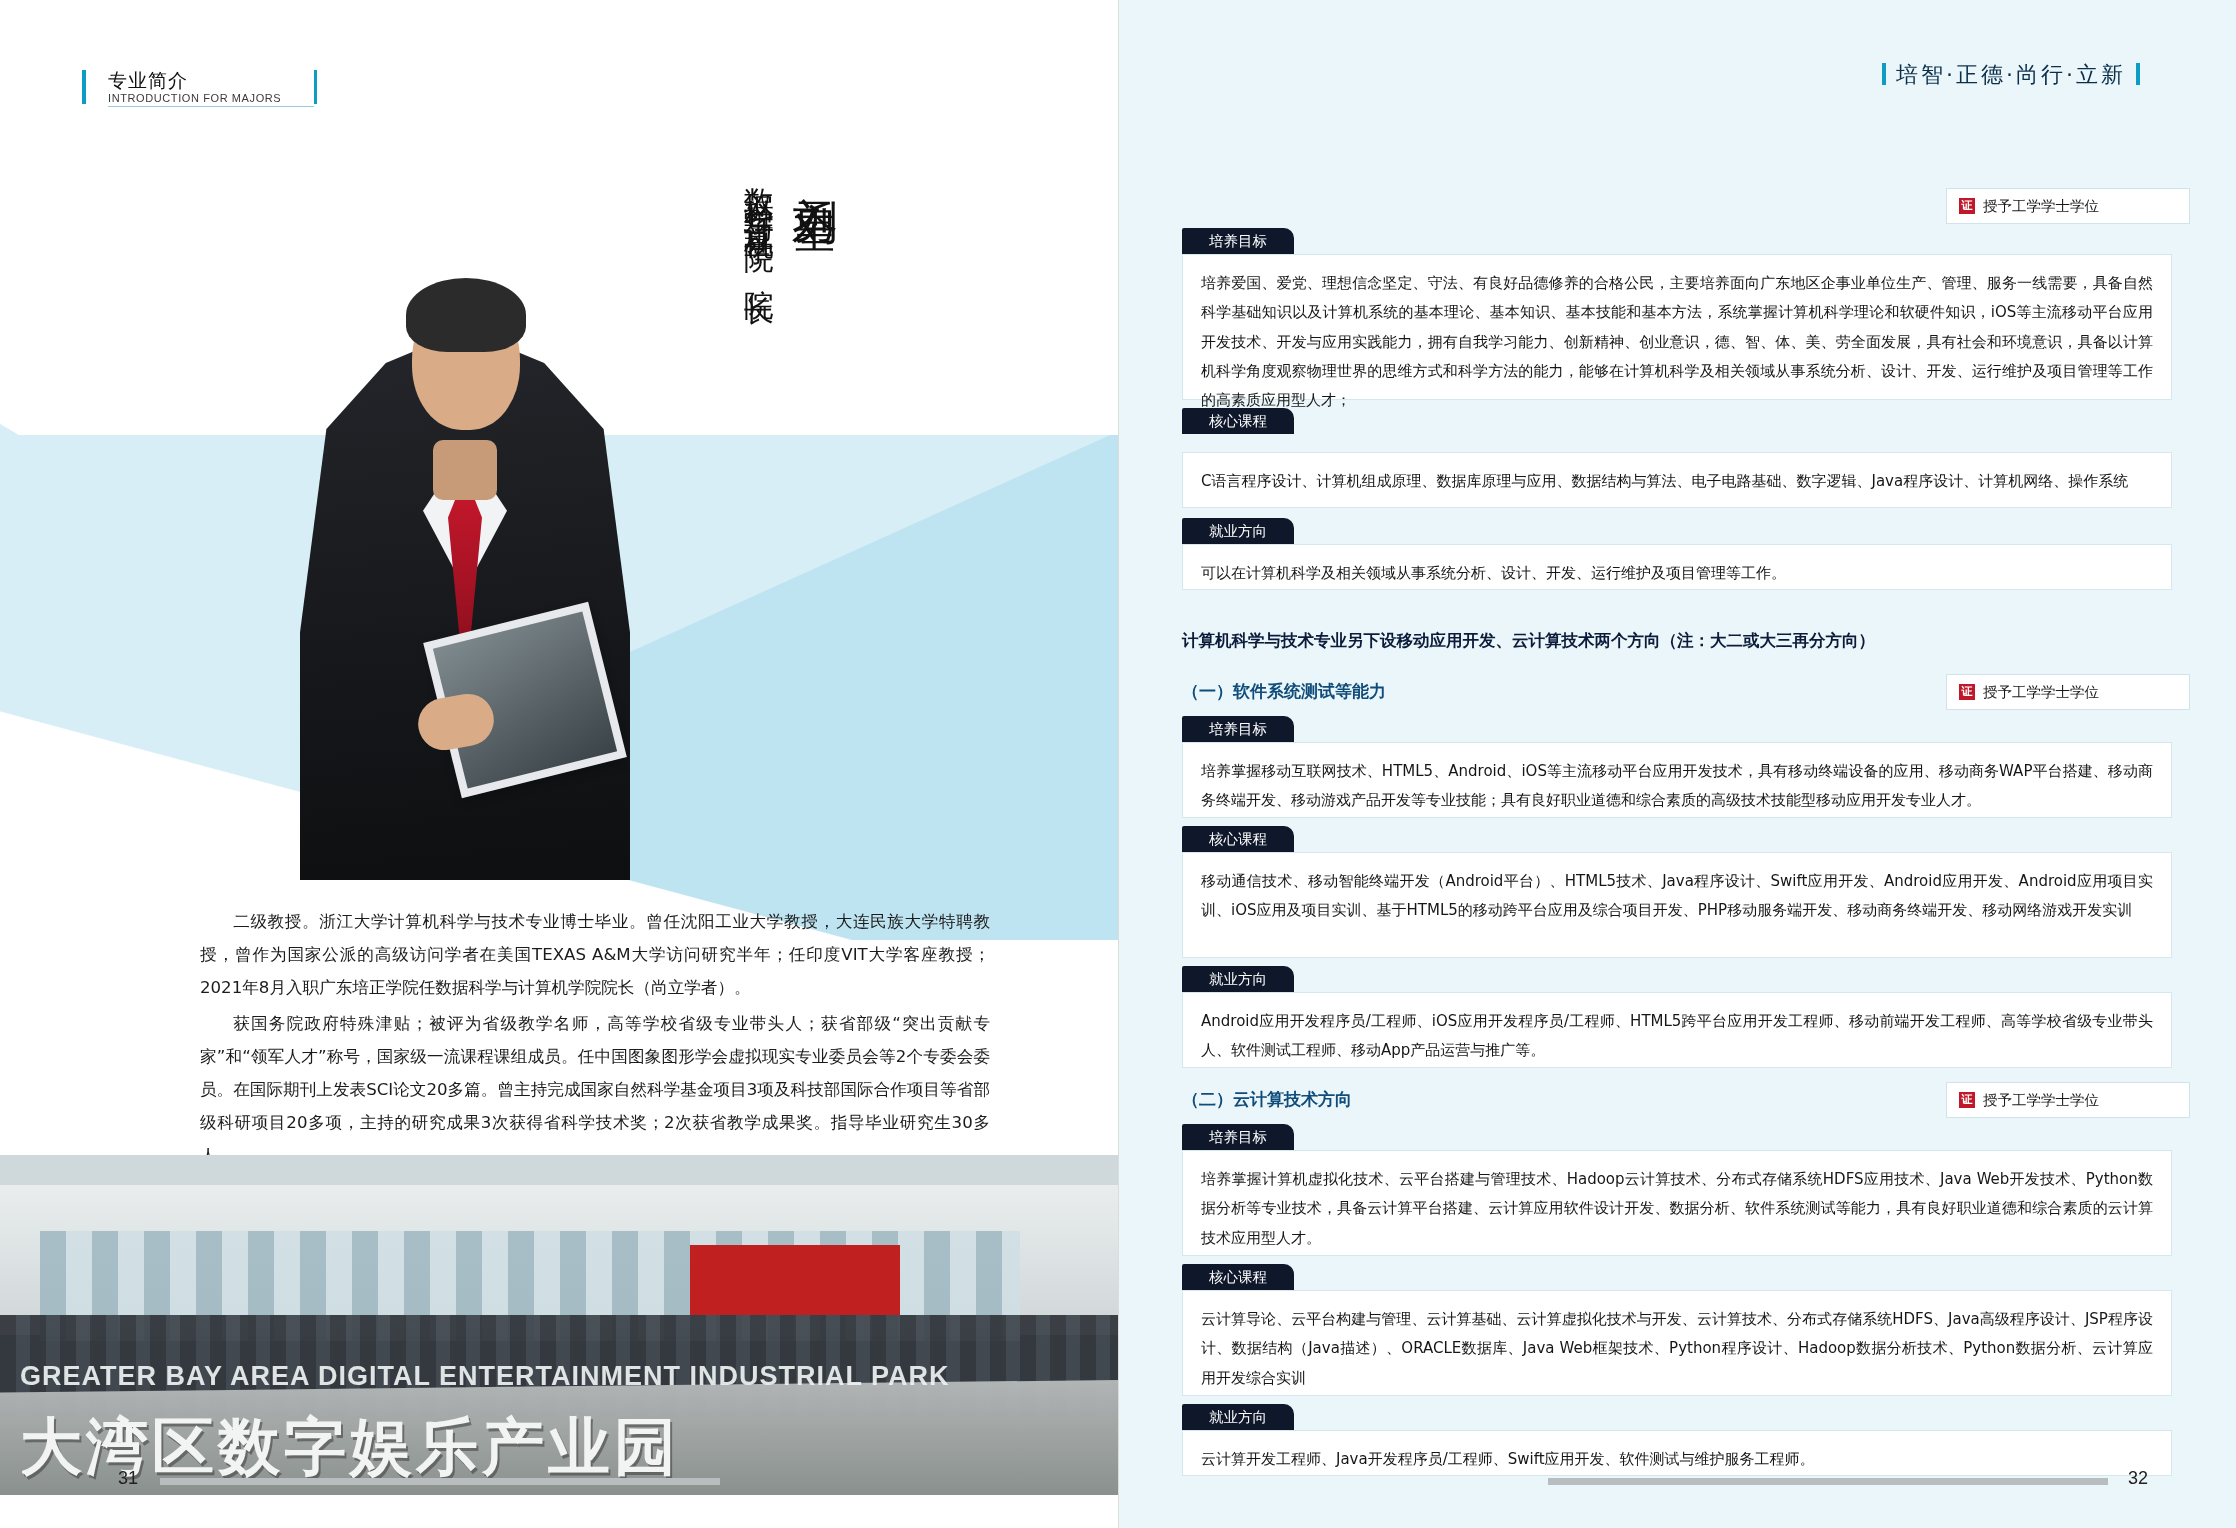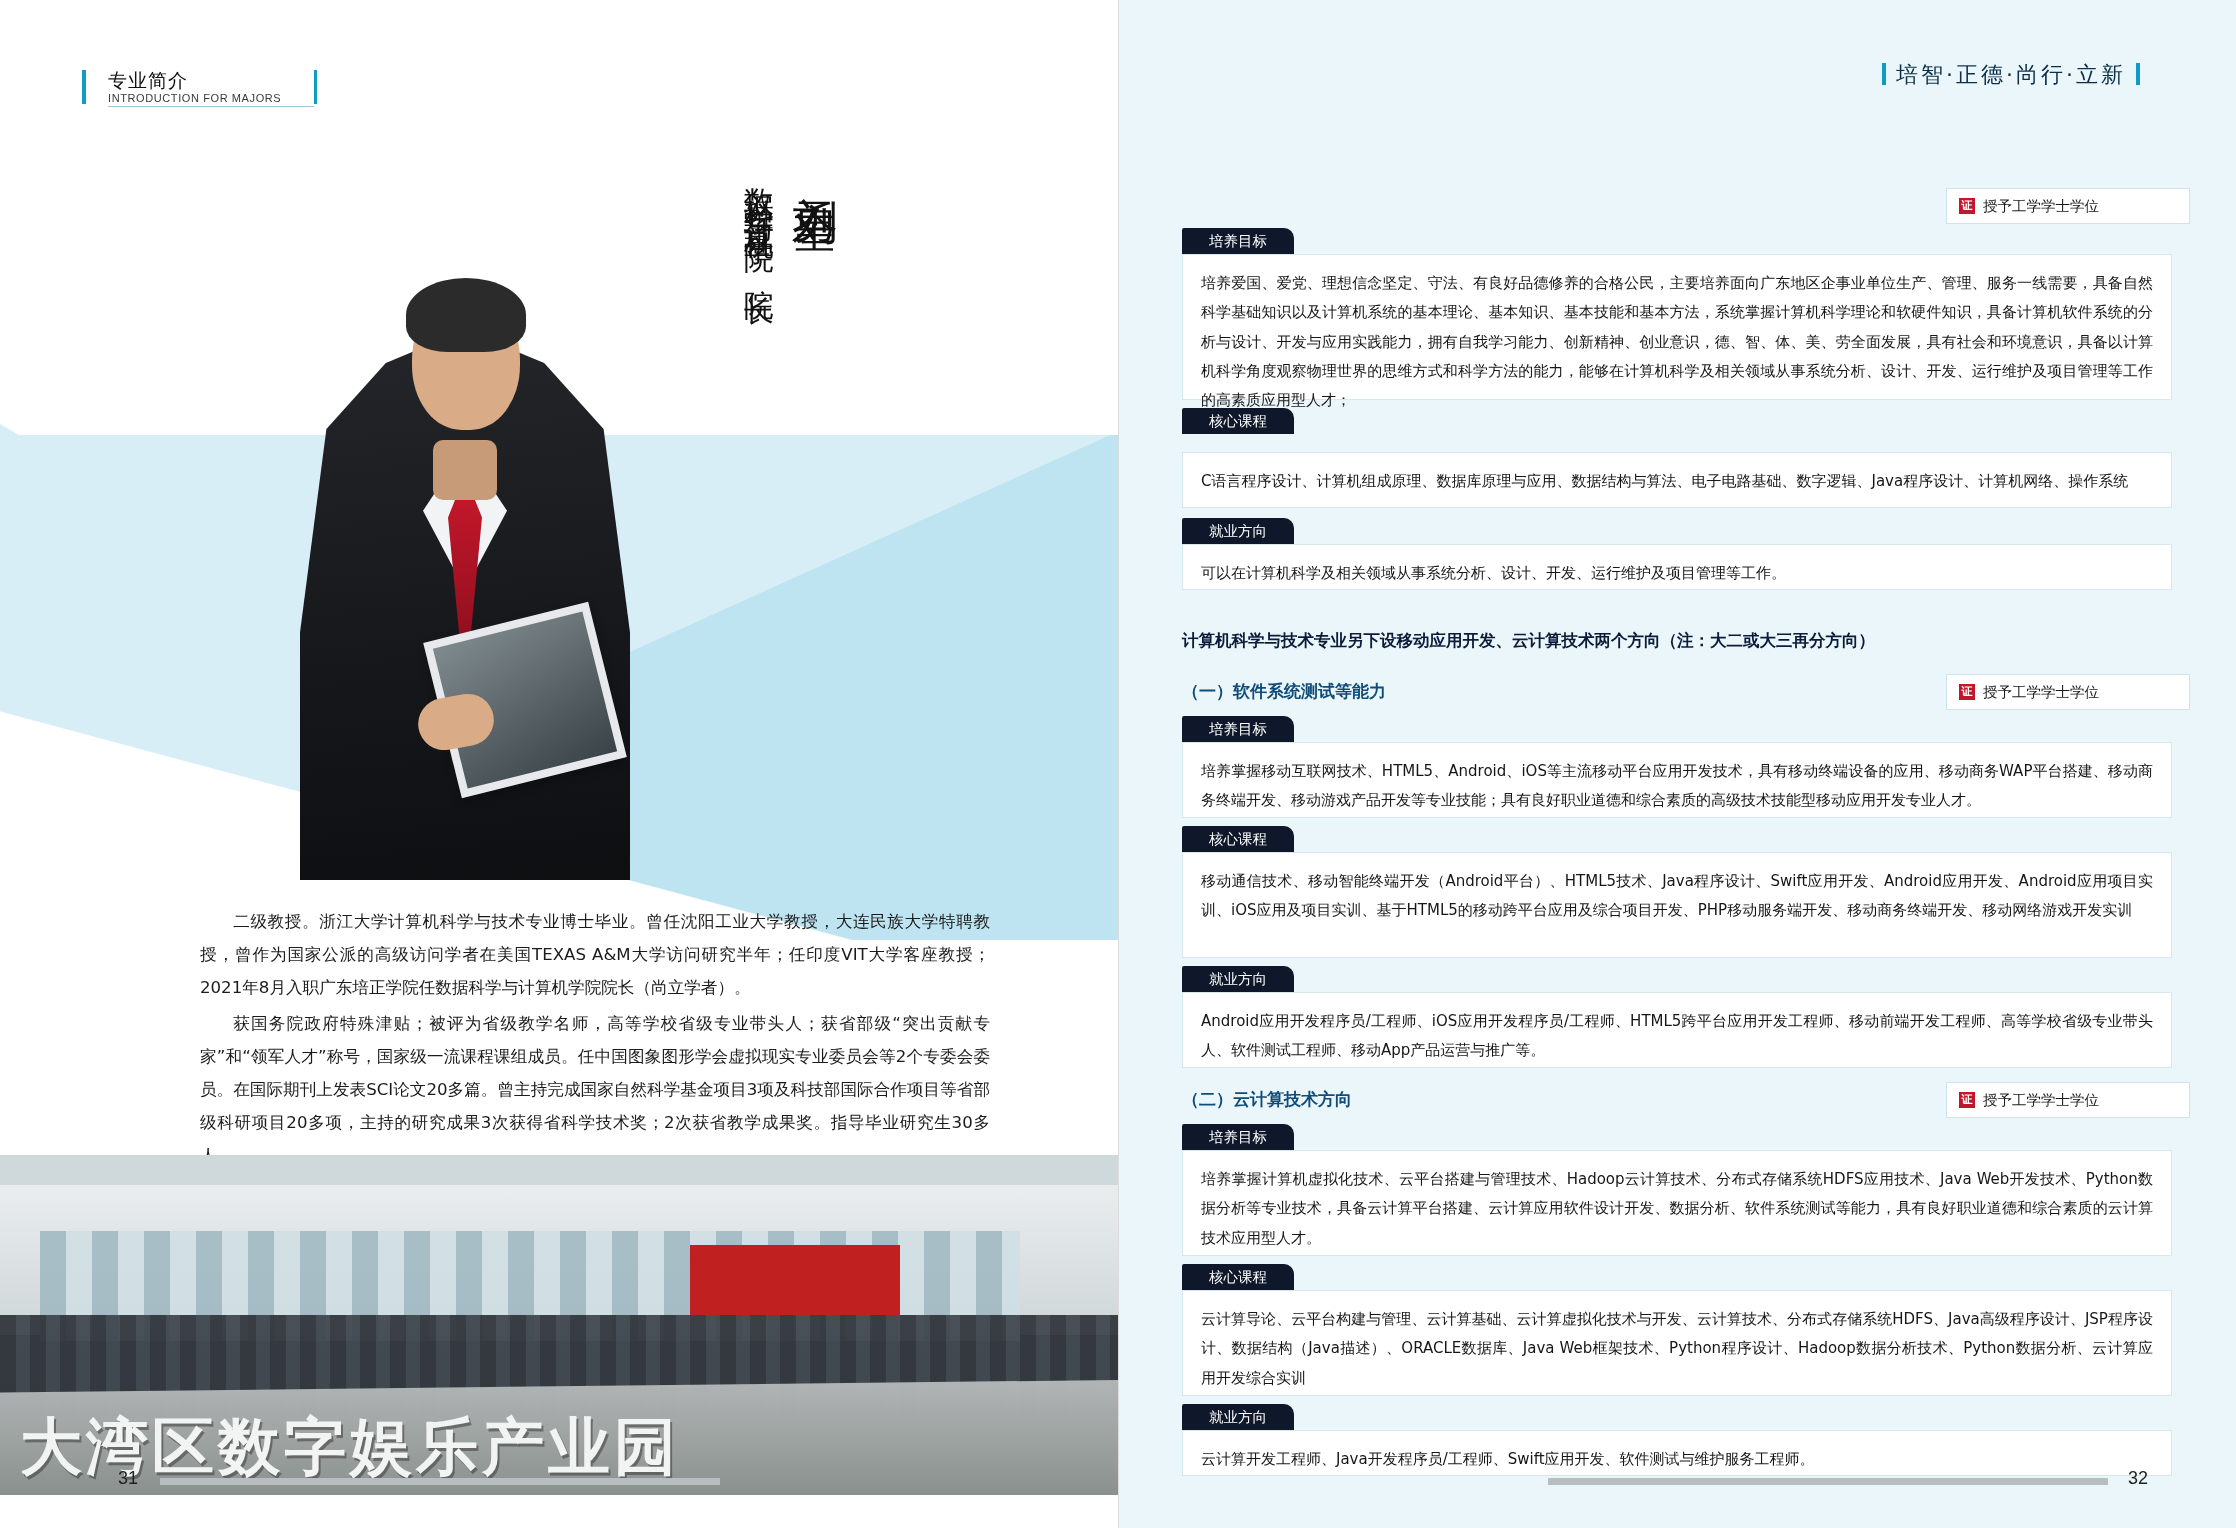--- a/index.html
+++ b/index.html
@@ -261,20 +261,21 @@
 
     <div class="campus">
       <div class="sky"></div>
       <div class="bldg">
         <div class="bldg-glass"></div>
       </div>
       <div class="redsign"></div>
       <div class="crowd"></div>
       <div class="ground"></div>
       <div class="mon"></div>
+      <div class="mon-en">GREATER BAY AREA DIGITAL ENTERTAINMENT INDUSTRIAL PARK</div>
       <div class="mon-text">大湾区数字娱乐产业园</div>
     </div>
 
     <div class="pg-left">31</div>
     <div class="foot-bar-l"></div>
   </div>
 
   <div class="right-page">
     <div class="rp-inner"></div>
 
@@ -282,21 +283,21 @@
       <span class="b"></span><span>培智·正德·尚行·立新</span><span class="b"></span>
     </div>
 
 
     <div class="degree" style="top:188px">
       <span class="mark">证</span>
       <span>授予工学学士学位</span>
     </div>
 
     <div class="tag" style="top:228px">培养目标</div>
-    <div class="panel" style="top:254px;width:990px;height:146px">培养爱国、爱党、理想信念坚定、守法、有良好品德修养的合格公民，主要培养面向广东地区企事业单位生产、管理、服务一线需要，具备自然科学基础知识以及计算机系统的基本理论、基本知识、基本技能和基本方法，系统掌握计算机科学理论和软硬件知识，具备计算机软件系统的分析与设计、开发与应用实践能力，拥有自我学习能力、创新精神、创业意识，德、智、体、美、劳全面发展，具有社会和环境意识，具备以计算机科学角度观察物理世界的思维方式和科学方法的能力，能够在计算机科学及相关领域从事系统分析、设计、开发、运行维护及项目管理等工作的高素质应用型人才；</div>
+    <div class="panel" style="top:254px;width:990px;height:146px">培养爱国、爱党、理想信念坚定、守法、有良好品德修养的合格公民，主要培养面向广东地区企事业单位生产、管理、服务一线需要，具备自然科学基础知识以及计算机系统的基本理论、基本知识、基本技能和基本方法，系统掌握计算机科学理论和软硬件知识，iOS等主流移动平台应用开发技术、开发与应用实践能力，拥有自我学习能力、创新精神、创业意识，德、智、体、美、劳全面发展，具有社会和环境意识，具备以计算机科学角度观察物理世界的思维方式和科学方法的能力，能够在计算机科学及相关领域从事系统分析、设计、开发、运行维护及项目管理等工作的高素质应用型人才；</div>
 
     <div class="tag" style="top:408px">核心课程</div>
     <div class="panel" style="top:452px;width:990px;height:56px">C语言程序设计、计算机组成原理、数据库原理与应用、数据结构与算法、电子电路基础、数字逻辑、Java程序设计、计算机网络、操作系统</div>
 
     <div class="tag" style="top:518px">就业方向</div>
     <div class="panel" style="top:544px;width:990px;height:46px">可以在计算机科学及相关领域从事系统分析、设计、开发、运行维护及项目管理等工作。</div>
 
     <div class="subhead" style="top:630px;width:1000px">计算机科学与技术专业另下设移动应用开发、云计算技术两个方向（注：大二或大三再分方向）</div>
 
     <div class="dirhead" style="top:680px">（一）软件系统测试等能力</div>

